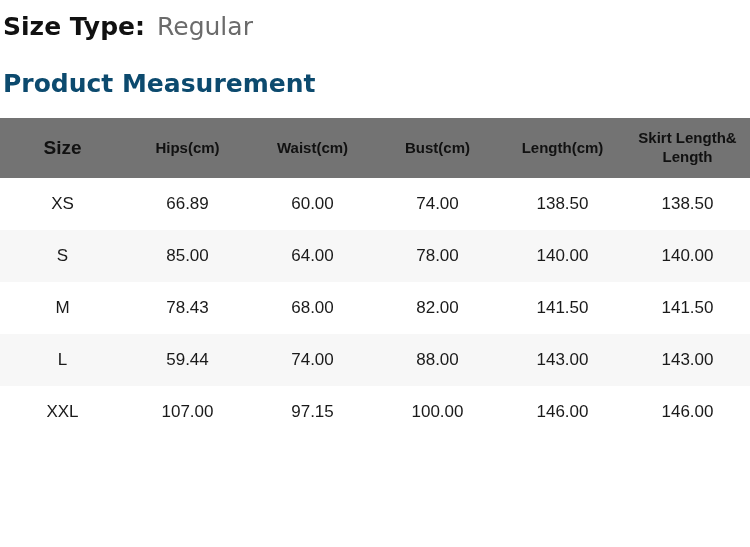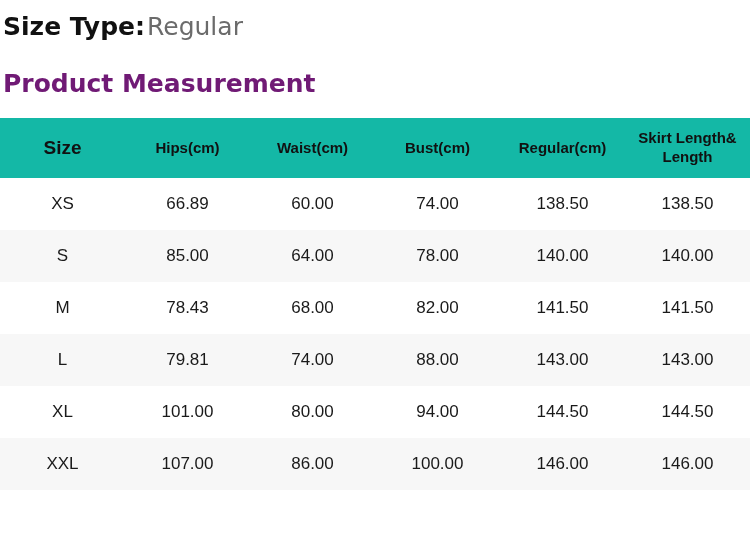--- a/index.html
+++ b/index.html
@@ -21,38 +21,38 @@
     margin: 11px 0 0 3px;
     font-family: "DejaVu Sans", sans-serif;
     font-size: 25px;
     line-height: 1.3;
     font-weight: bold;
     color: #111111;
   }
   .size-type-line .value {
     font-weight: normal;
     color: #6b6b6b;
-    margin-left: 2px;
+    margin-left: 12px;
   }
   .section-title {
     margin: 24px 0 0 3px;
     font-family: "DejaVu Sans", sans-serif;
     font-size: 25px;
     line-height: 1.3;
     font-weight: bold;
-    color: #701a75;
+    color: #0c4a6e;
   }
   table.measurement {
     width: 750px;
     border-collapse: collapse;
     table-layout: fixed;
     margin-top: 18px;
   }
   table.measurement thead th {
-    background: #14b8a6;
+    background: #737373;
     height: 60px;
     padding: 0;
     vertical-align: middle;
     text-align: center;
     font-weight: bold;
     font-size: 15px;
     color: #111111;
     line-height: 1.3;
   }
   table.measurement thead th.size-col {
@@ -89,21 +89,21 @@
 
   <div class="section-title">Product Measurement</div>
 
   <table class="measurement">
     <thead>
       <tr>
         <th class="size-col">Size</th>
         <th>Hips(cm)</th>
         <th>Waist(cm)</th>
         <th>Bust(cm)</th>
-        <th>Regular(cm)</th>
+        <th>Length(cm)</th>
         <th><span class="wrap">Skirt Length&amp;Length</span></th>
       </tr>
     </thead>
     <tbody>
       <tr>
         <td>XS</td>
         <td>66.89</td>
         <td>60.00</td>
         <td>74.00</td>
         <td>138.50</td>
@@ -120,38 +120,30 @@
       <tr>
         <td>M</td>
         <td>78.43</td>
         <td>68.00</td>
         <td>82.00</td>
         <td>141.50</td>
         <td>141.50</td>
       </tr>
       <tr>
         <td>L</td>
-        <td>79.81</td>
+        <td>59.44</td>
         <td>74.00</td>
         <td>88.00</td>
         <td>143.00</td>
         <td>143.00</td>
       </tr>
       <tr>
-        <td>XL</td>
-        <td>101.00</td>
-        <td>80.00</td>
-        <td>94.00</td>
-        <td>144.50</td>
-        <td>144.50</td>
-      </tr>
-      <tr>
         <td>XXL</td>
         <td>107.00</td>
-        <td>86.00</td>
+        <td>97.15</td>
         <td>100.00</td>
         <td>146.00</td>
         <td>146.00</td>
       </tr>
     </tbody>
   </table>
 
 </div>
 
 </body></html>

